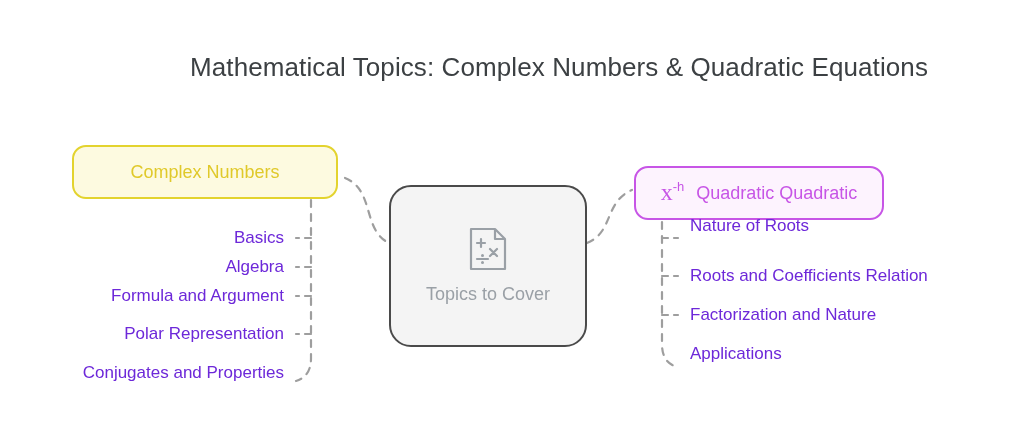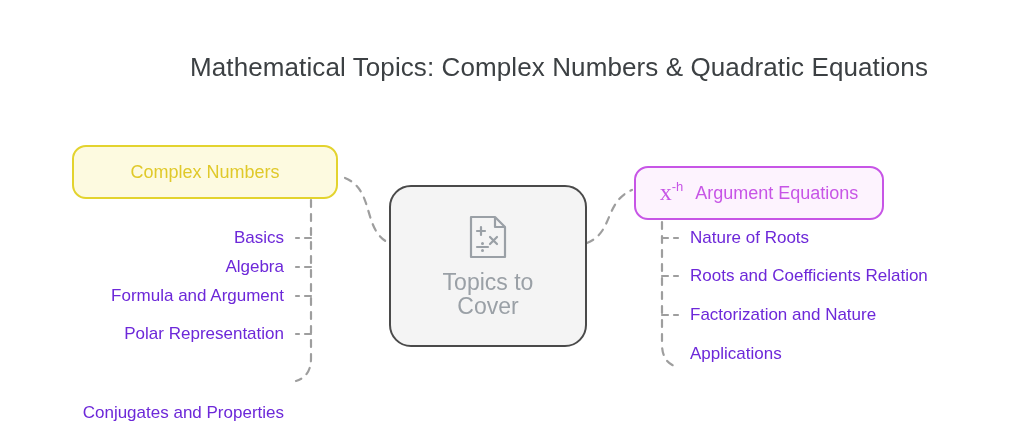--- a/index.html
+++ b/index.html
@@ -62,21 +62,21 @@
     flex-direction: column;
     align-items: center;
     justify-content: center;
   }
   .center-icon {
     width: 42px;
     height: 46px;
     margin-bottom: 10px;
   }
   .center-label {
-    font-size: 23px;
+    font-size: 18px;
     line-height: 24px;
     color: #9aa0a6;
     text-align: center;
     width: 140px;
   }
 
   
   .branch-node {
     position: absolute;
     box-sizing: border-box;
@@ -179,28 +179,28 @@
     </svg>
     <div class="center-label">Topics to Cover</div>
   </div>
 
   <div class="branch-node node-left">
     <span>Complex Numbers</span>
   </div>
 
   <div class="branch-node node-right">
     <span class="exp-icon"><span>x</span><sup>-h</sup></span>
-    <span>Argument Equations</span>
+    <span>Quadratic Quadratic</span>
   </div>
 
   <div id="leaves">
       <div class="leaf leaf-left" style="top: 228px;">Basics</div>
       <div class="leaf leaf-left" style="top: 257px; margin-left: 48px;">Algebra</div>
       <div class="leaf leaf-left" style="top: 286px;">Formula and Argument</div>
       <div class="leaf leaf-left" style="top: 324px;">Polar Representation</div>
-      <div class="leaf leaf-left" style="top: 363px; margin-top: 40px;">Conjugates and Properties</div>
-      <div class="leaf leaf-right" style="top: 228px;">Nature of Roots</div>
+      <div class="leaf leaf-left" style="top: 363px;">Conjugates and Properties</div>
+      <div class="leaf leaf-right" style="top: 216px;">Nature of Roots</div>
       <div class="leaf leaf-right" style="top: 266px;">Roots and Coefficients Relation</div>
       <div class="leaf leaf-right" style="top: 305px;">Factorization and Nature</div>
       <div class="leaf leaf-right" style="top: 344px;">Applications</div>
     </div>
 
 </div>
 
 </body></html>

